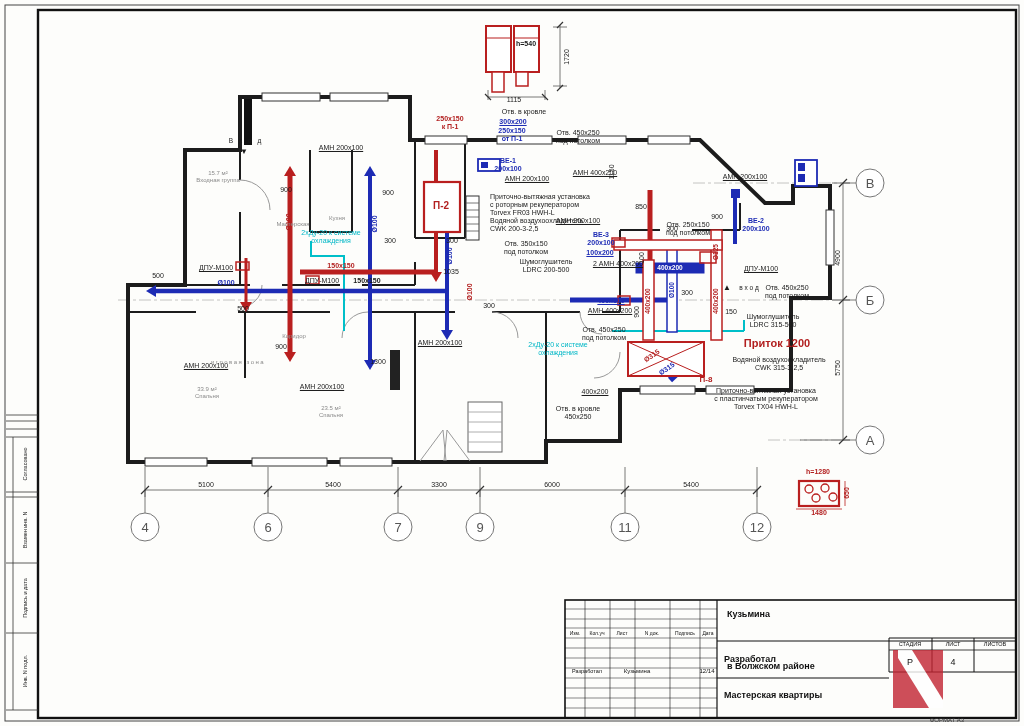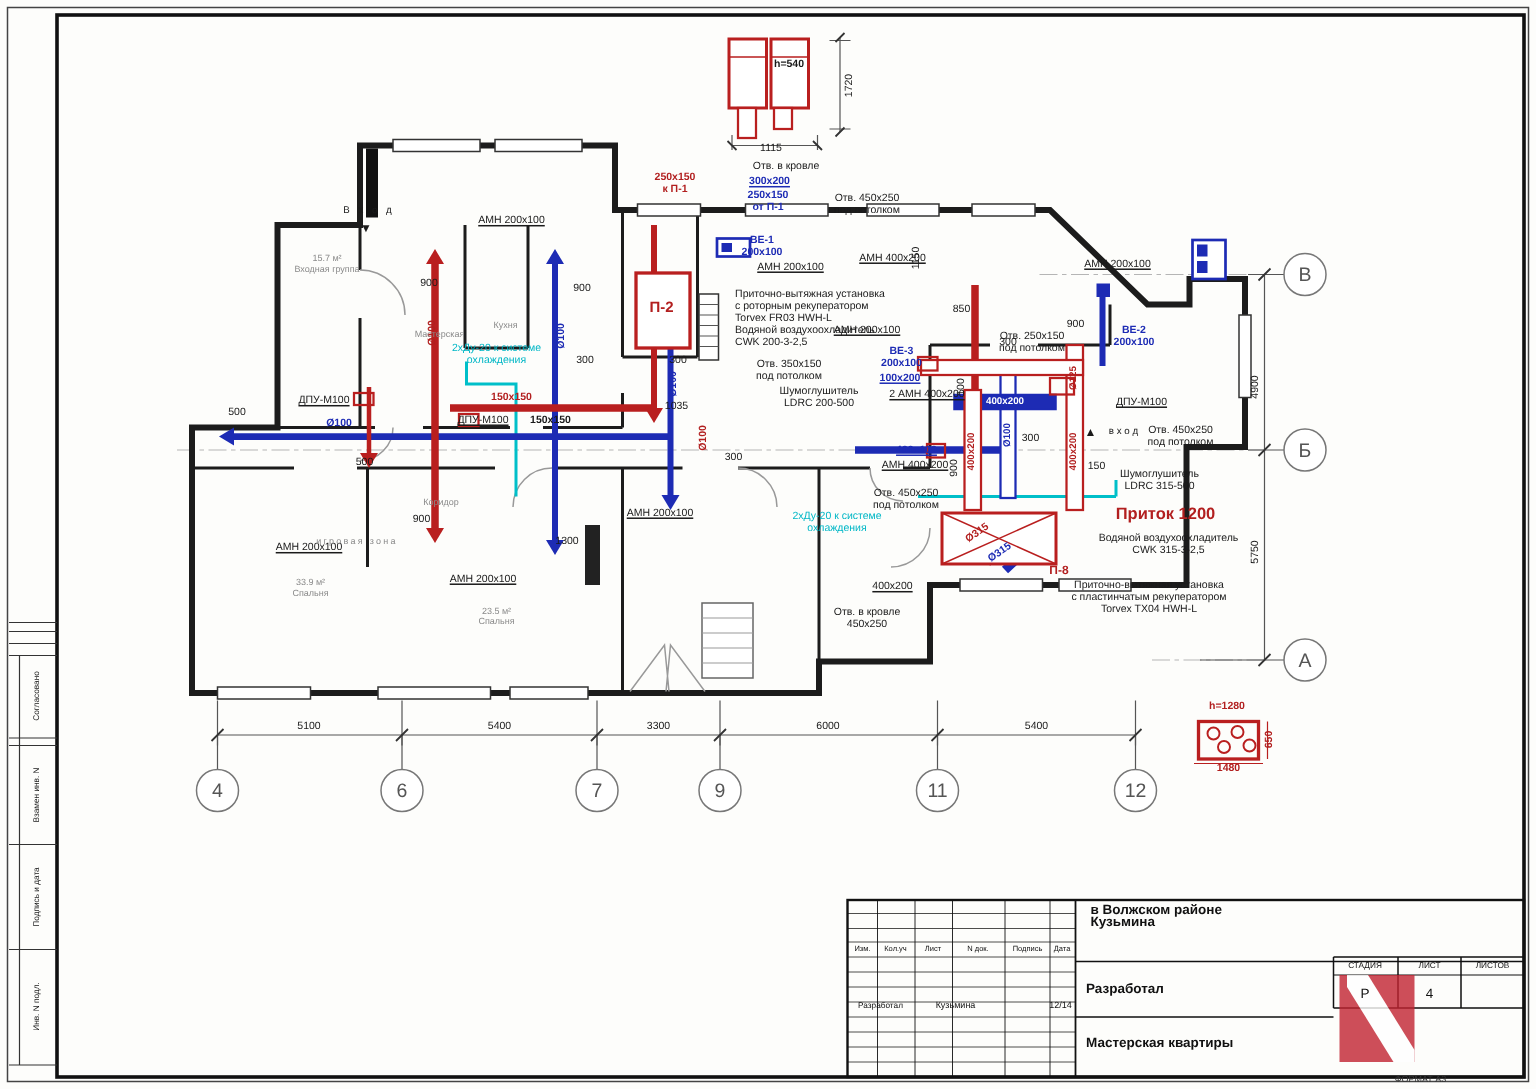--- a/index.html
+++ b/index.html
@@ -300,21 +300,21 @@
       <div class="bubble" style="left: 480px; top: 527px;">9</div>
       <div class="bubble" style="left: 625px; top: 527px;">11</div>
       <div class="bubble" style="left: 757px; top: 527px;">12</div>
       <div class="bubble" style="left: 870px; top: 183px;">В</div>
       <div class="bubble" style="left: 870px; top: 300px;">Б</div>
       <div class="bubble" style="left: 870px; top: 440px;">А</div>
     </div>
 
 <div class="layer">
   <div class="tbt b9" style="left:727px;top:614px">Кузьмина</div>
-  <div class="tbt b9" style="left:727px;top:606px">в Волжском районе</div>
+  <div class="tbt b9" style="left:727px;top:666px">в Волжском районе</div>
   <div class="tbt b9" style="left:724px;top:659px">Разработал</div>
   <div class="tbt b9" style="left:724px;top:695px">Мастерская квартиры</div>
   <div class="tbt cent" style="left:910px;top:644px;font-size:5.5px">СТАДИЯ</div>
   <div class="tbt cent" style="left:953px;top:644px;font-size:5.5px">ЛИСТ</div>
   <div class="tbt cent" style="left:995px;top:644px;font-size:5.5px">ЛИСТОВ</div>
   <div class="tbt cent" style="left:910px;top:662px;font-size:9px">Р</div>
   <div class="tbt cent" style="left:953px;top:662px;font-size:9px">4</div>
   <div class="tbt cent" style="left:575px;top:633px;font-size:5px">Изм.</div>
   <div class="tbt cent" style="left:597px;top:633px;font-size:5px">Кол.уч</div>
   <div class="tbt cent" style="left:622px;top:633px;font-size:5px">Лист</div>

